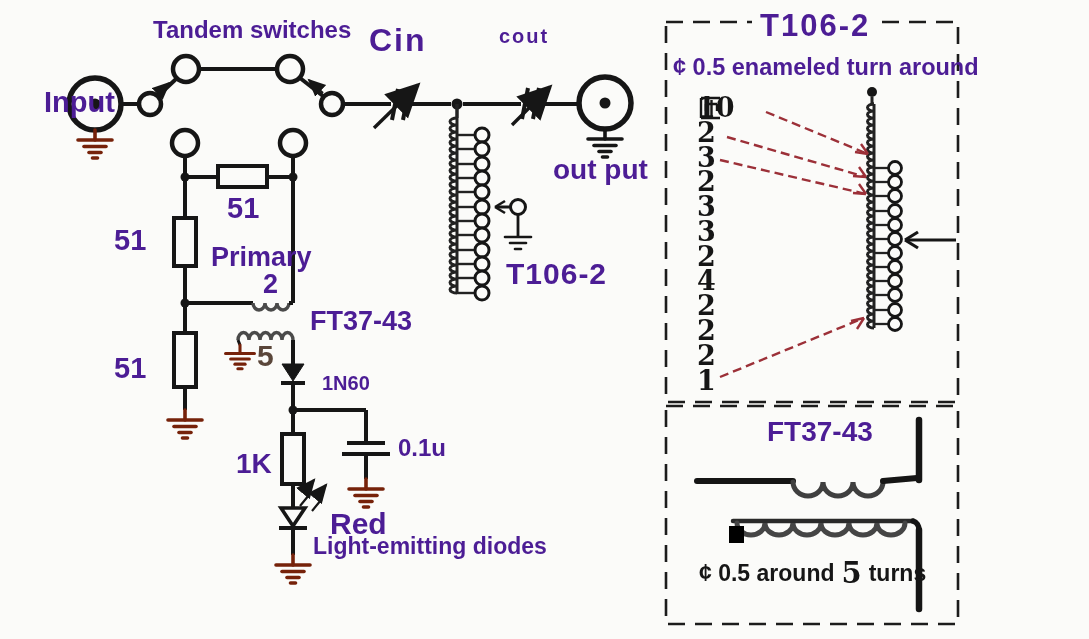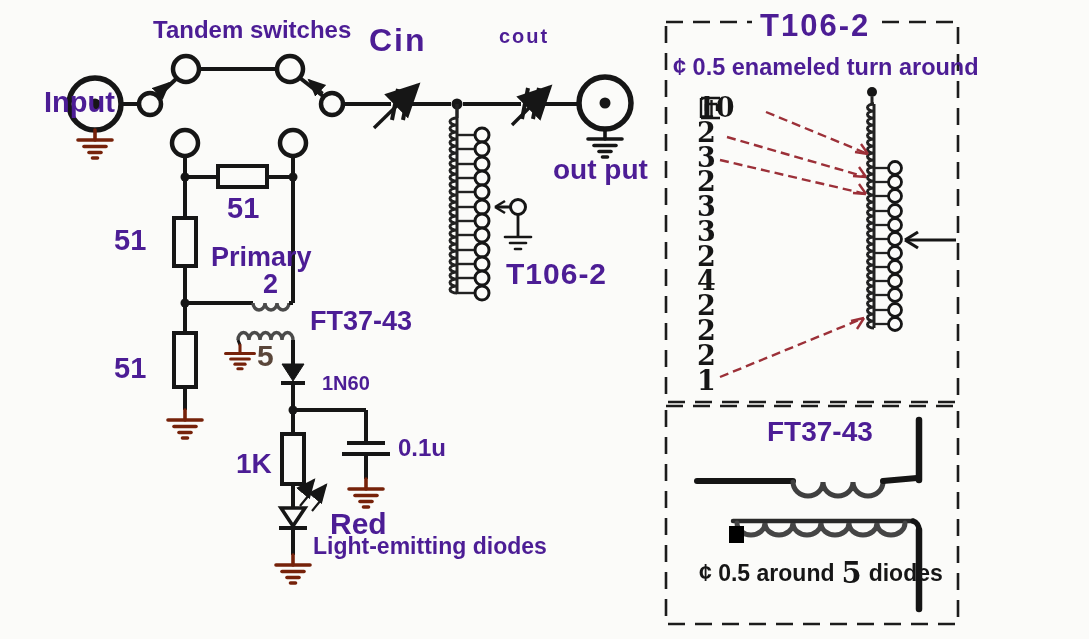--- a/index.html
+++ b/index.html
@@ -333,16 +333,16 @@
     <div class="trow">
         <span>1</span>
       </div>
   </div>
 
   <div class="lb" style="left:767px;top:418px;font-size:28px;">FT37-43</div>
 
   <div id="five-note">
     <span class="t">¢ 0.5 around</span>
     <span class="n5">5</span>
-    <span class="t">diodes</span>
+    <span class="t">turns</span>
   </div>
 
 </div>
 
 </body></html>

